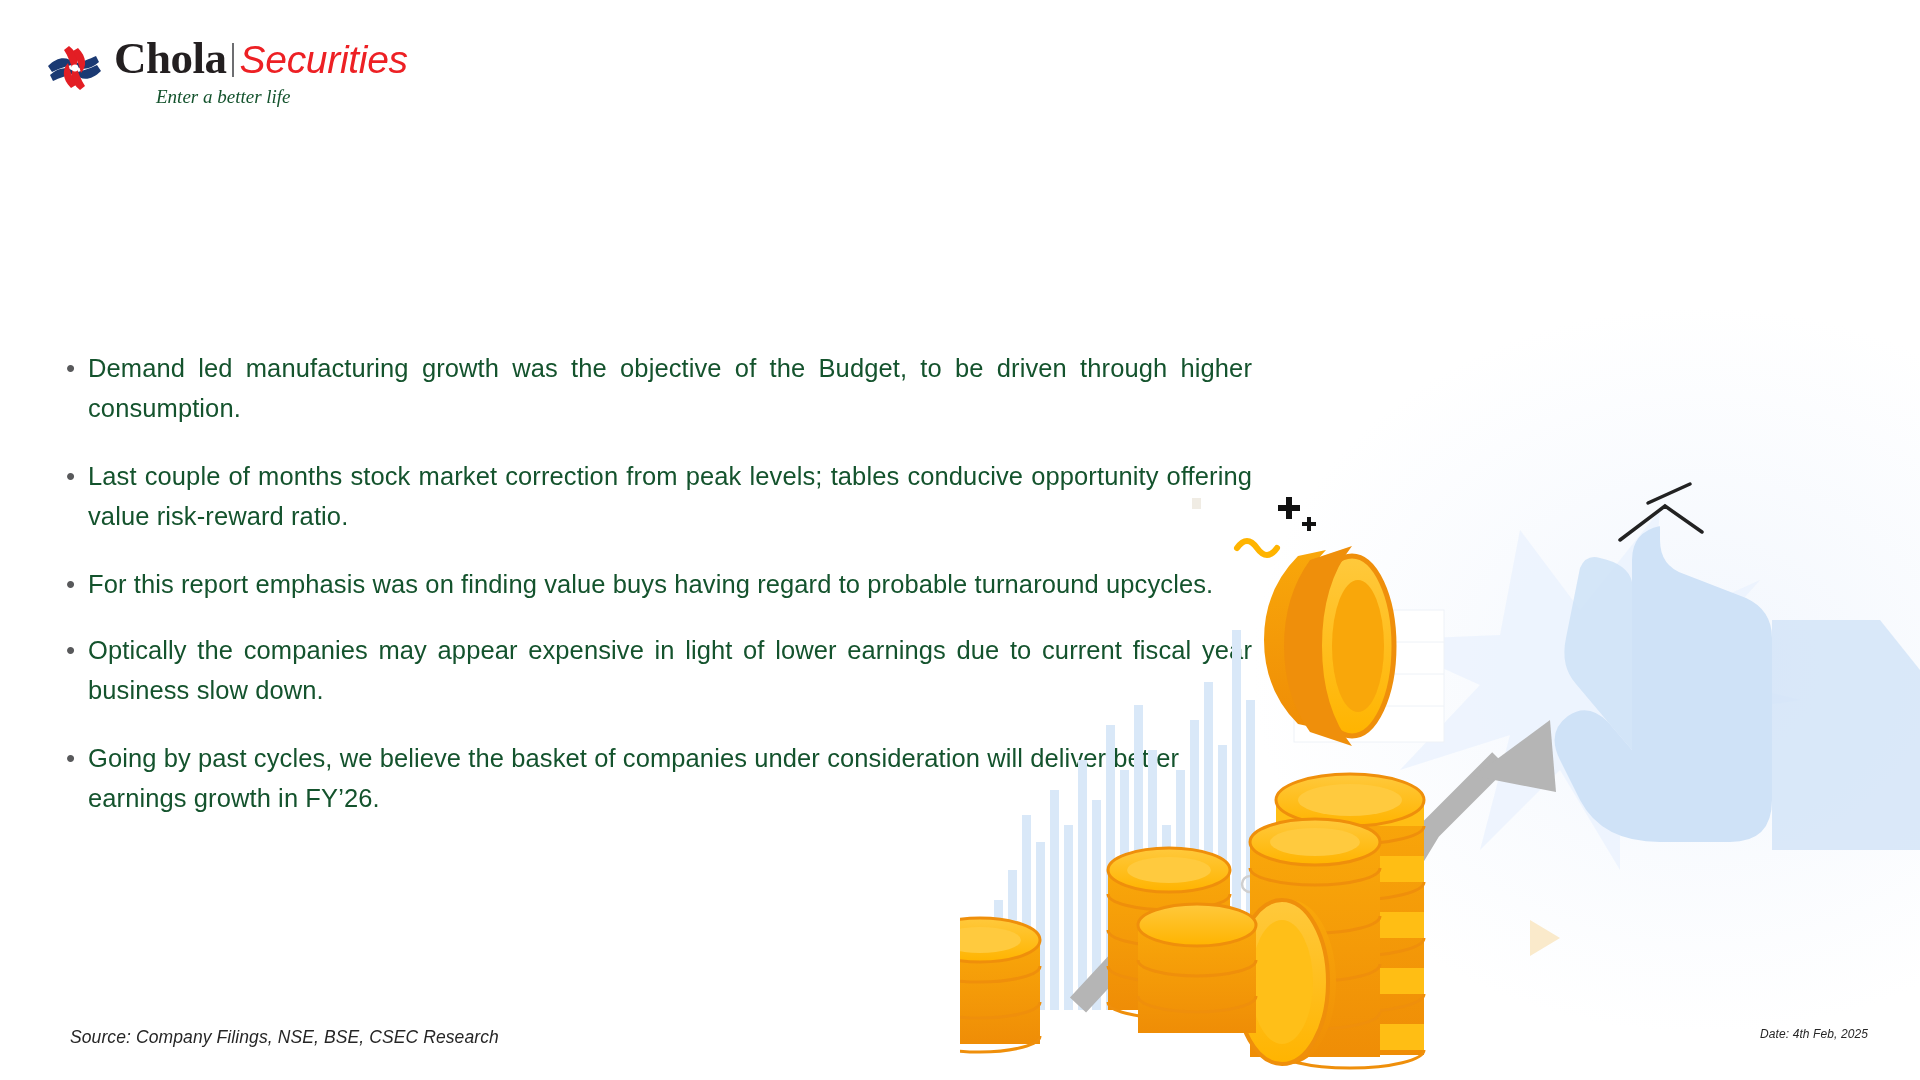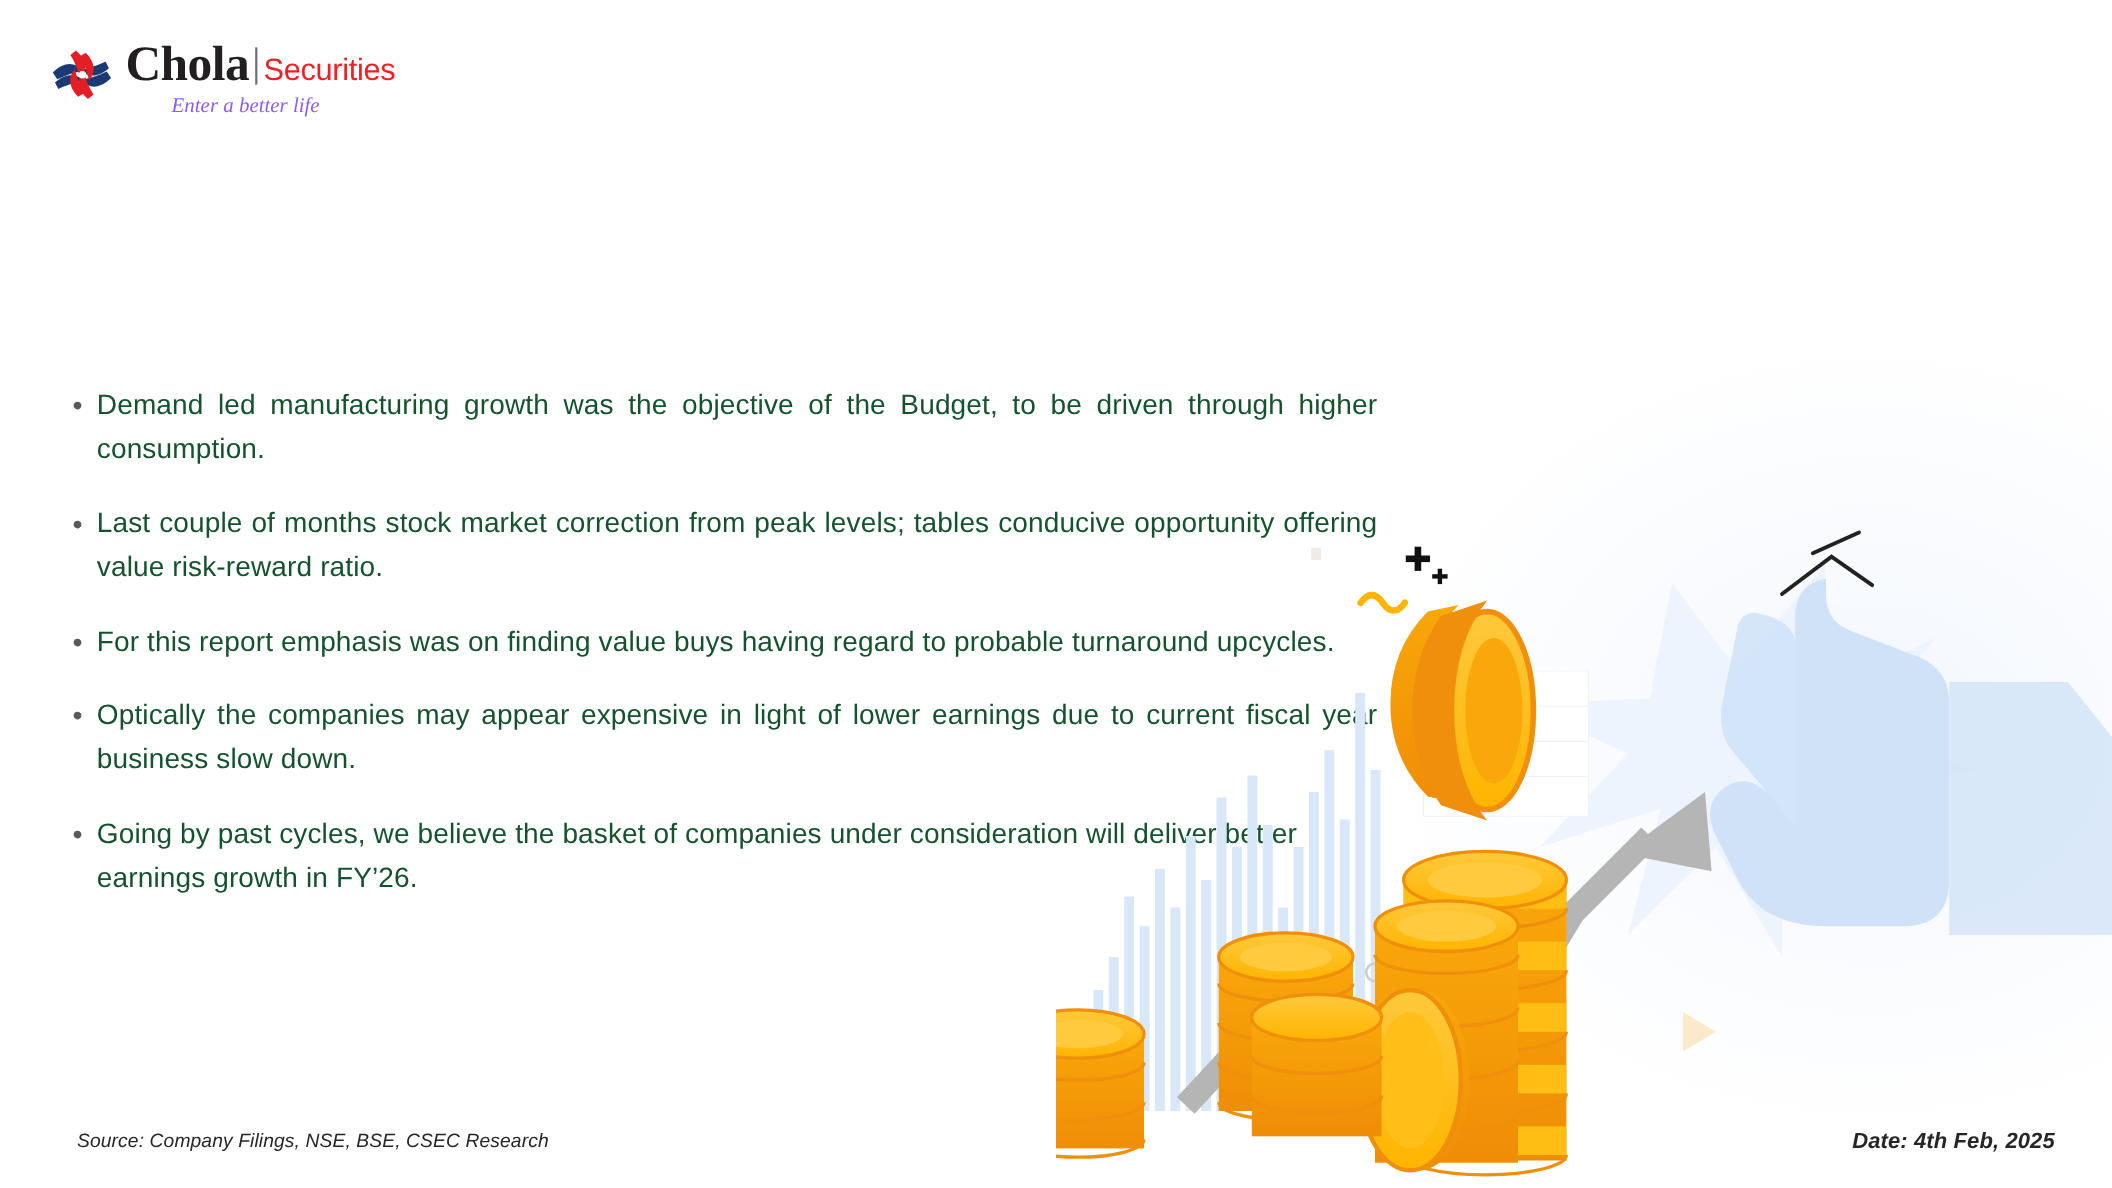--- a/index.html
+++ b/index.html
@@ -65,32 +65,33 @@
   .logo-divider {
     display: inline-block;
     width: 2px;
     height: 34px;
     background: #6d6e71;
     vertical-align: -4px;
     margin: 0 6px 0 5px;
   }
   .logo-sec {
     font-family: "Liberation Sans", sans-serif;
-    font-size: 28px;
+    font-size: 39px;
     color: #ed2024;
     letter-spacing: -0.3px;
+    font-style: italic;
   }
   .logo-tag {
     position: absolute;
     left: 112px;
     top: 48px;
     font-family: "Liberation Serif", serif;
     font-style: italic;
     font-size: 19px;
-    color: #8b5cf6;
+    color: #14532d;
     white-space: nowrap;
   }
 
   
   .page-title {
     position: absolute;
     left: 70px;
     top: 198px;
     font-size: 63px;
     font-weight: 400;
@@ -138,23 +139,23 @@
     font-size: 17.5px;
     font-style: italic;
     font-weight: normal;
     color: #262626;
     letter-spacing: 0.1px;
   }
   .date-note {
     position: absolute;
     right: 52px;
     top: 1027px;
-    font-size: 20px;
+    font-size: 12px;
     font-style: italic;
-    font-weight: bold;
+    font-weight: normal;
     color: #262626;
     letter-spacing: 0.1px;
   }
 
   
   .illustration {
     position: absolute;
     left: 960px;
     top: 470px;
     width: 960px;

